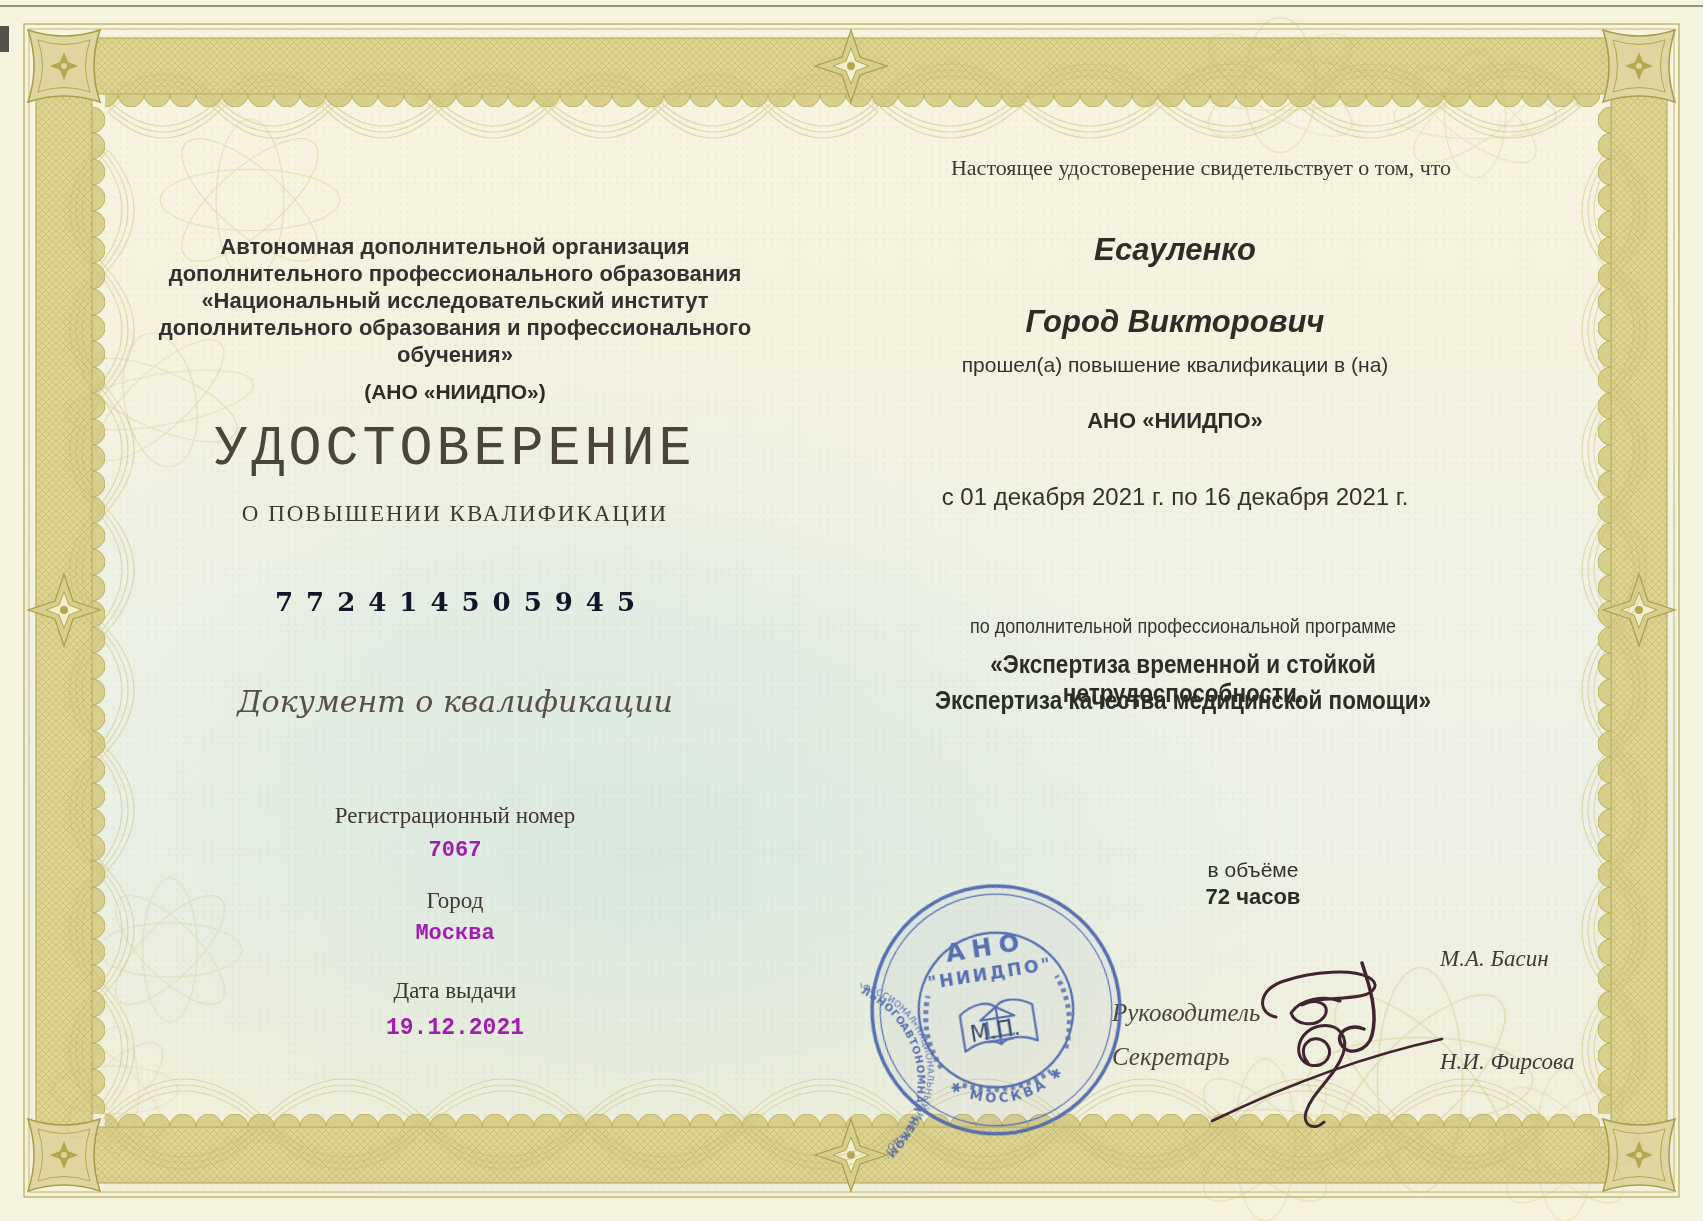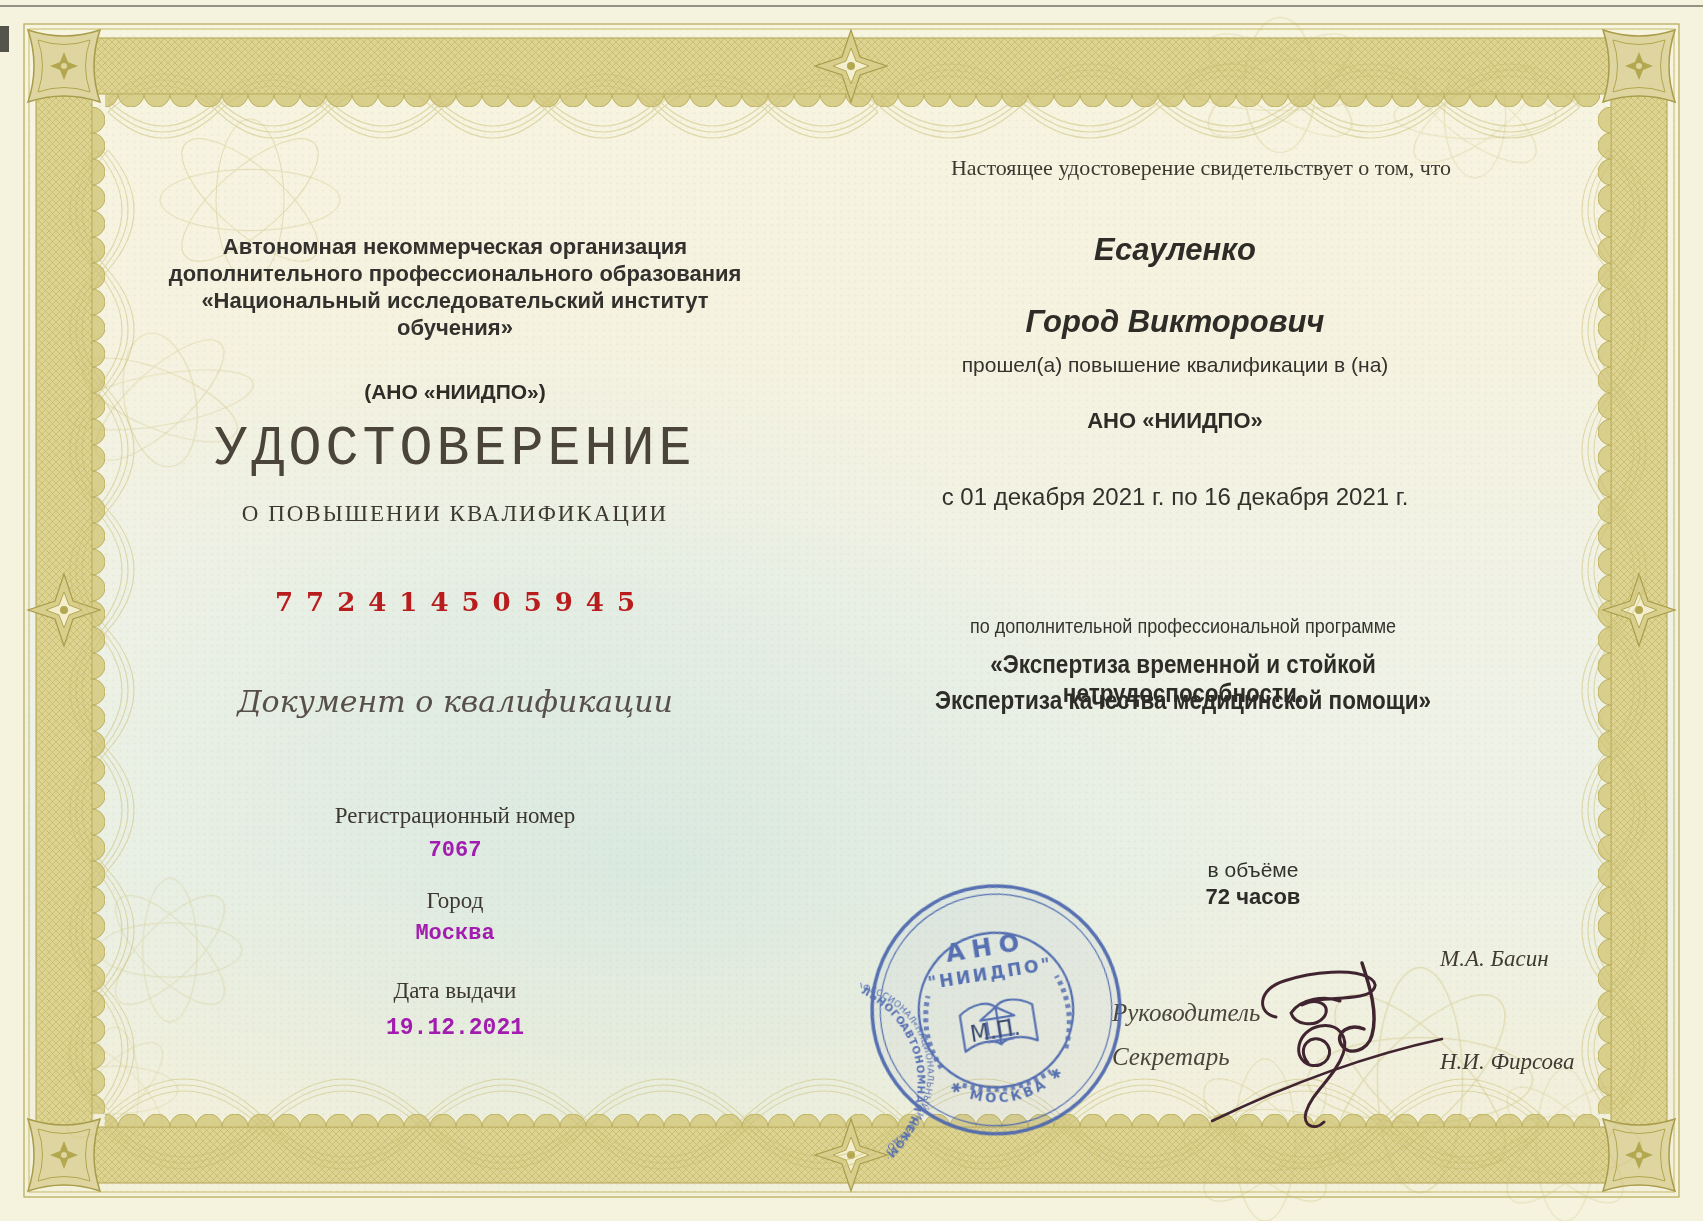--- a/index.html
+++ b/index.html
@@ -17,21 +17,21 @@
   .ctr{text-align:center;}
   .sans{font-family:"Liberation Sans","DejaVu Sans",sans-serif;color:#2e2c27;}
   .b{font-weight:bold;}
   .i{font-style:italic;}
   .org-line{font-size:22px;font-weight:bold;line-height:27px;color:#33312d;}
   .doc-title{font-family:Liberation Mono, monospace;font-size:55px;
              letter-spacing:4px;color:#4a443a;}
   .doc-subtitle{font-family:Liberation Serif, serif;font-size:23px;
                 letter-spacing:2px;color:#3e3a30;}
   .serial{font-family:"DejaVu Serif","Liberation Serif",serif;font-weight:bold;
-          font-size:26px;letter-spacing:13px;text-indent:13px;color:#b91c1c;}
+          font-size:26px;letter-spacing:13px;text-indent:13px;color:#0f172a;}
   .dockind{font-family:"DejaVu Serif","Liberation Serif",serif;font-style:italic;
            font-size:30px;color:#575049;}
   .lbl-ser{font-family:"Liberation Serif","DejaVu Serif",serif;font-size:23px;color:#3c382f;}
   .val-sans{font-weight:bold;font-size:22px;color:#a21caf;font-family:Liberation Mono, monospace;}
   .cond{transform:scaleX(.9);transform-origin:center;}
   .sig-lbl{font-family:"Liberation Serif","DejaVu Serif",serif;font-style:italic;
            font-size:25px;color:#4a453c;}
   .sig-name{font-family:"Liberation Serif","DejaVu Serif",serif;font-style:italic;
             font-size:23px;color:#403b32;}
   .seal-wrap{position:absolute;left:866px;top:880px;width:260px;height:260px;
@@ -155,23 +155,24 @@
       <use href="#rosette" transform="translate(250,200) scale(1,0.9)"></use>
       <use href="#rosette" transform="translate(160,400) rotate(80) scale(0.75,1.05)"></use>
       <use href="#rosette" transform="translate(1280,85) scale(1.05,0.75)"></use>
       <use href="#rosette" transform="translate(1475,115) scale(0.9,0.7)"></use>
       <use href="#rosette" transform="translate(170,950) scale(0.8,0.8)"></use>
       <use href="#rosette" transform="translate(115,1090) scale(0.7,0.7)"></use>
     </g>
   </svg>
 
   <div class="abs ctr" style="left:140px;top:233px;width:630px">
-    <div class="org-line">Автономная некоммерческая организация</div>
+    <div class="org-line">Автономная дополнительной организация</div>
     <div class="org-line">дополнительного профессионального образования</div>
     <div class="org-line">«Национальный исследовательский институт</div>
+    <div class="org-line">дополнительного образования и профессионального</div>
     <div class="org-line">обучения»</div>
   </div>
   <div class="abs ctr sans b" style="left:140px;top:380px;width:630px;font-size:21px">(АНО «НИИДПО»)</div>
   <div class="abs ctr doc-title" style="left:140px;top:418px;width:630px">УДОСТОВЕРЕНИЕ</div>
   <div class="abs ctr doc-subtitle" style="left:140px;top:501px;width:630px">О ПОВЫШЕНИИ КВАЛИФИКАЦИИ</div>
   <div class="abs ctr serial" style="left:140px;top:587px;width:630px">772414505945</div>
   <div class="abs ctr dockind" style="left:140px;top:684px;width:630px">Документ о квалификации</div>
 
   <div class="abs ctr lbl-ser" style="left:140px;top:803px;width:630px">Регистрационный номер</div>
   <div class="abs ctr sans val-sans" style="left:140px;top:838px;width:630px">7067</div>

